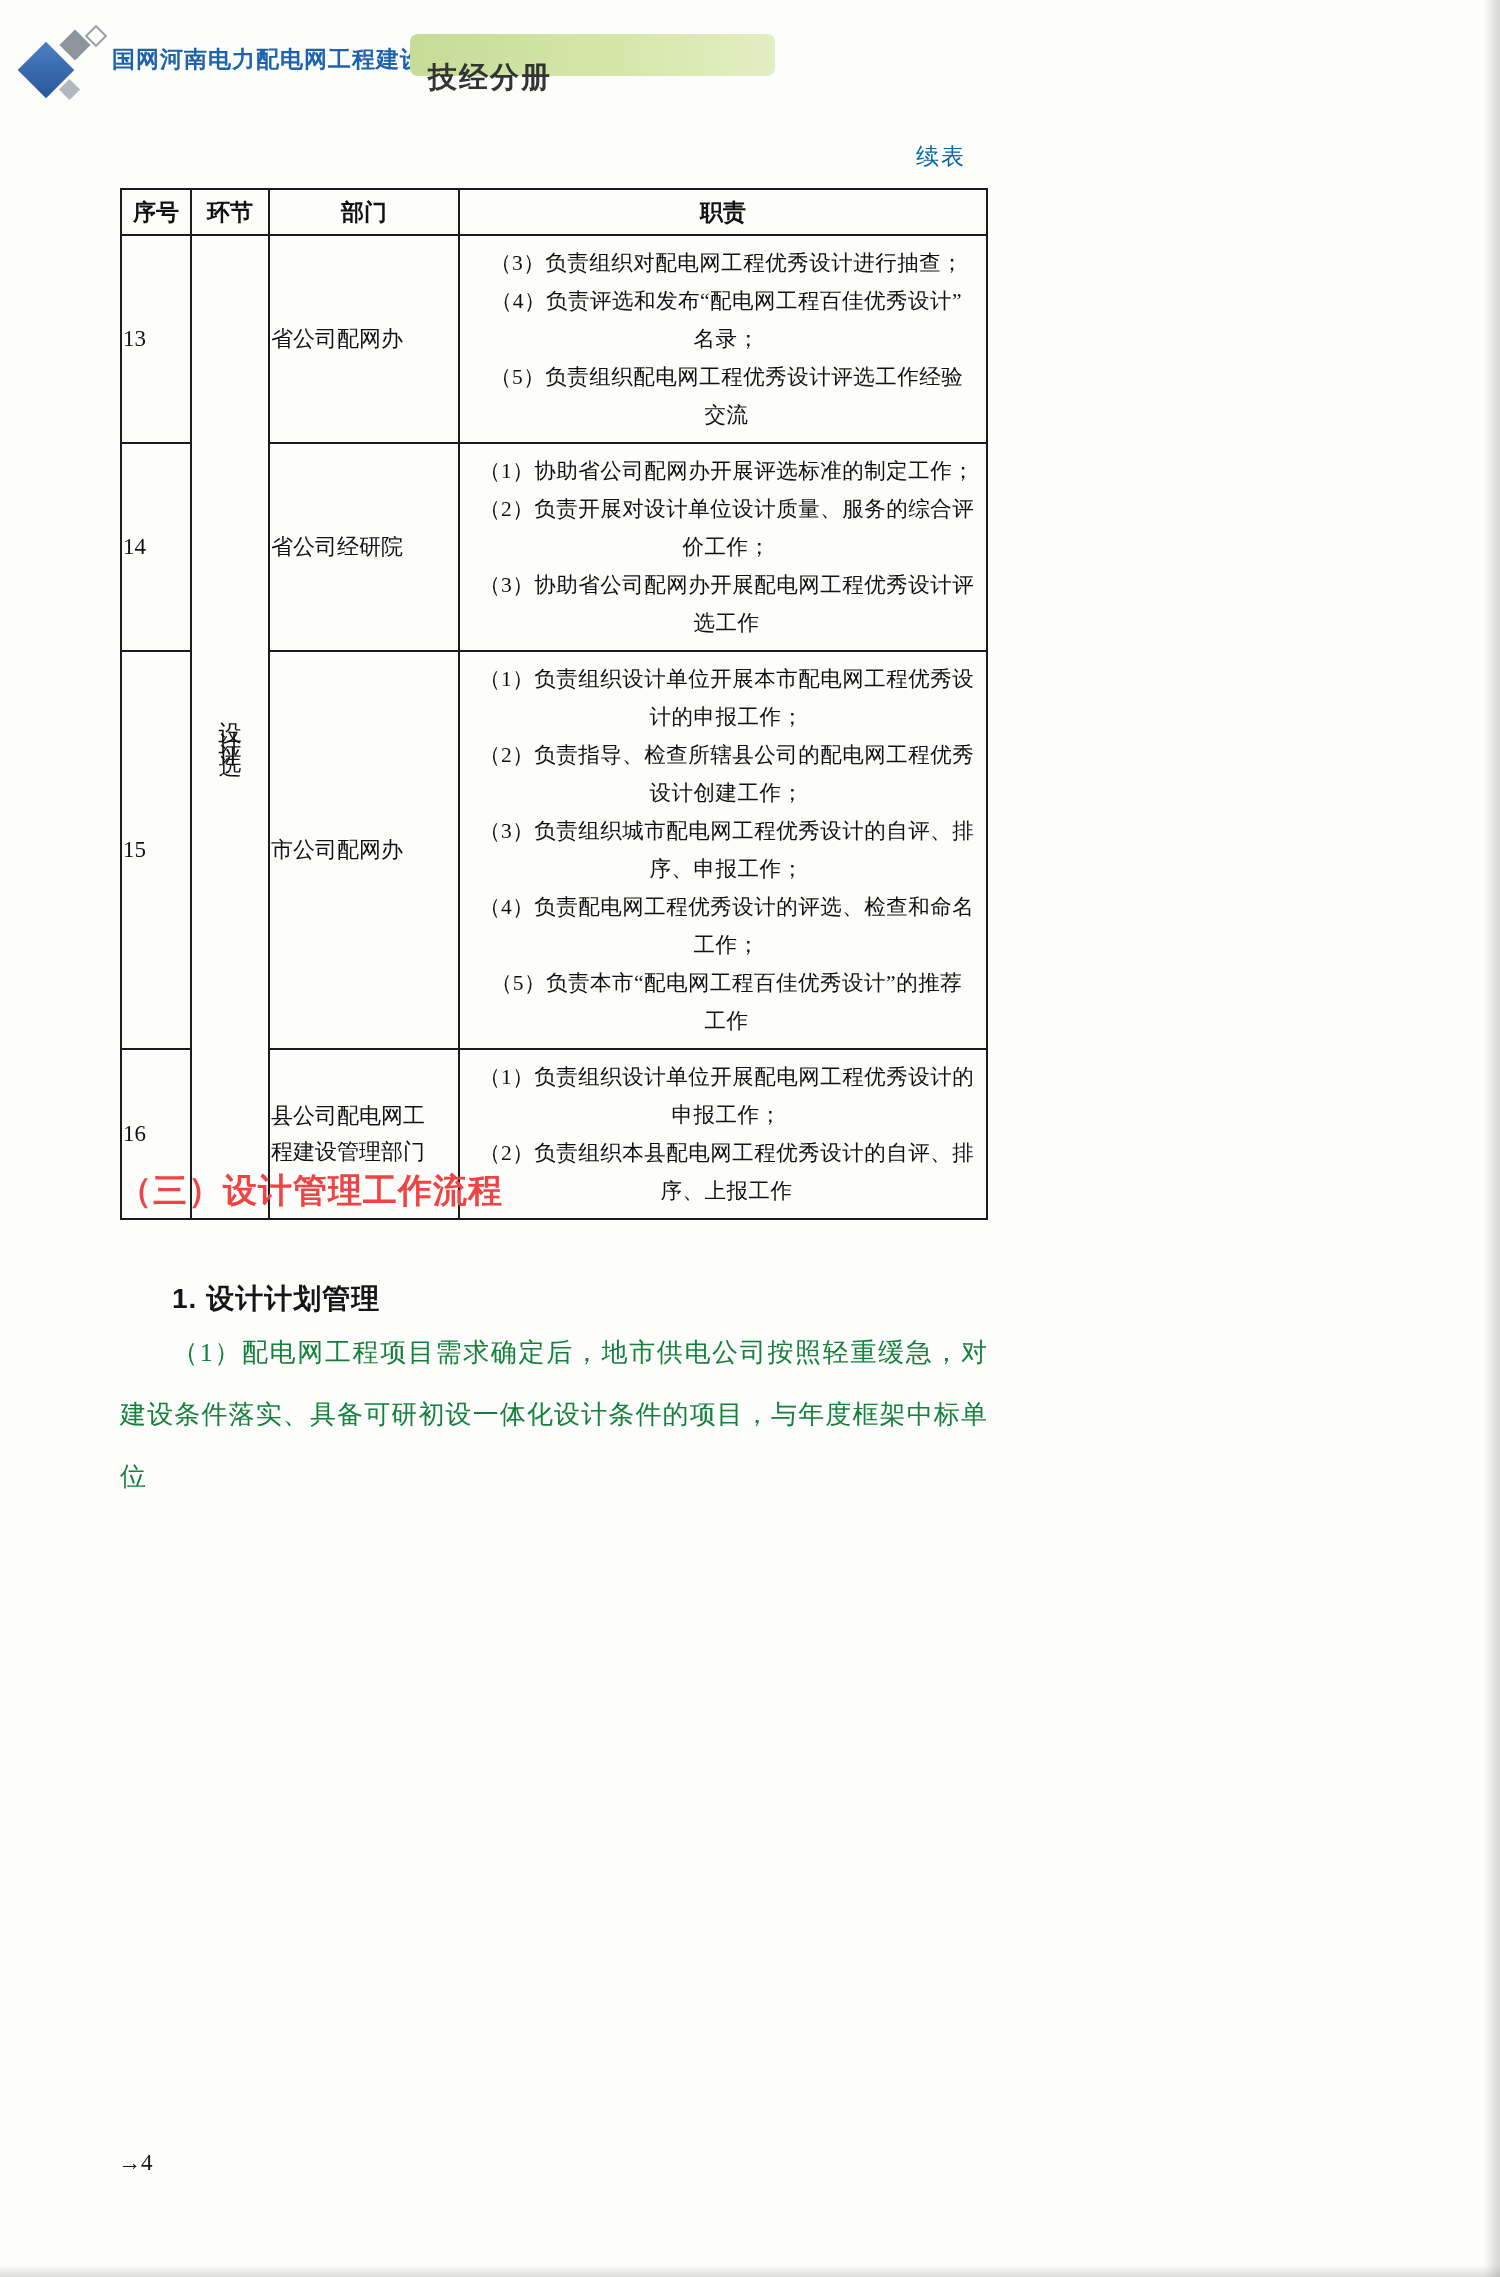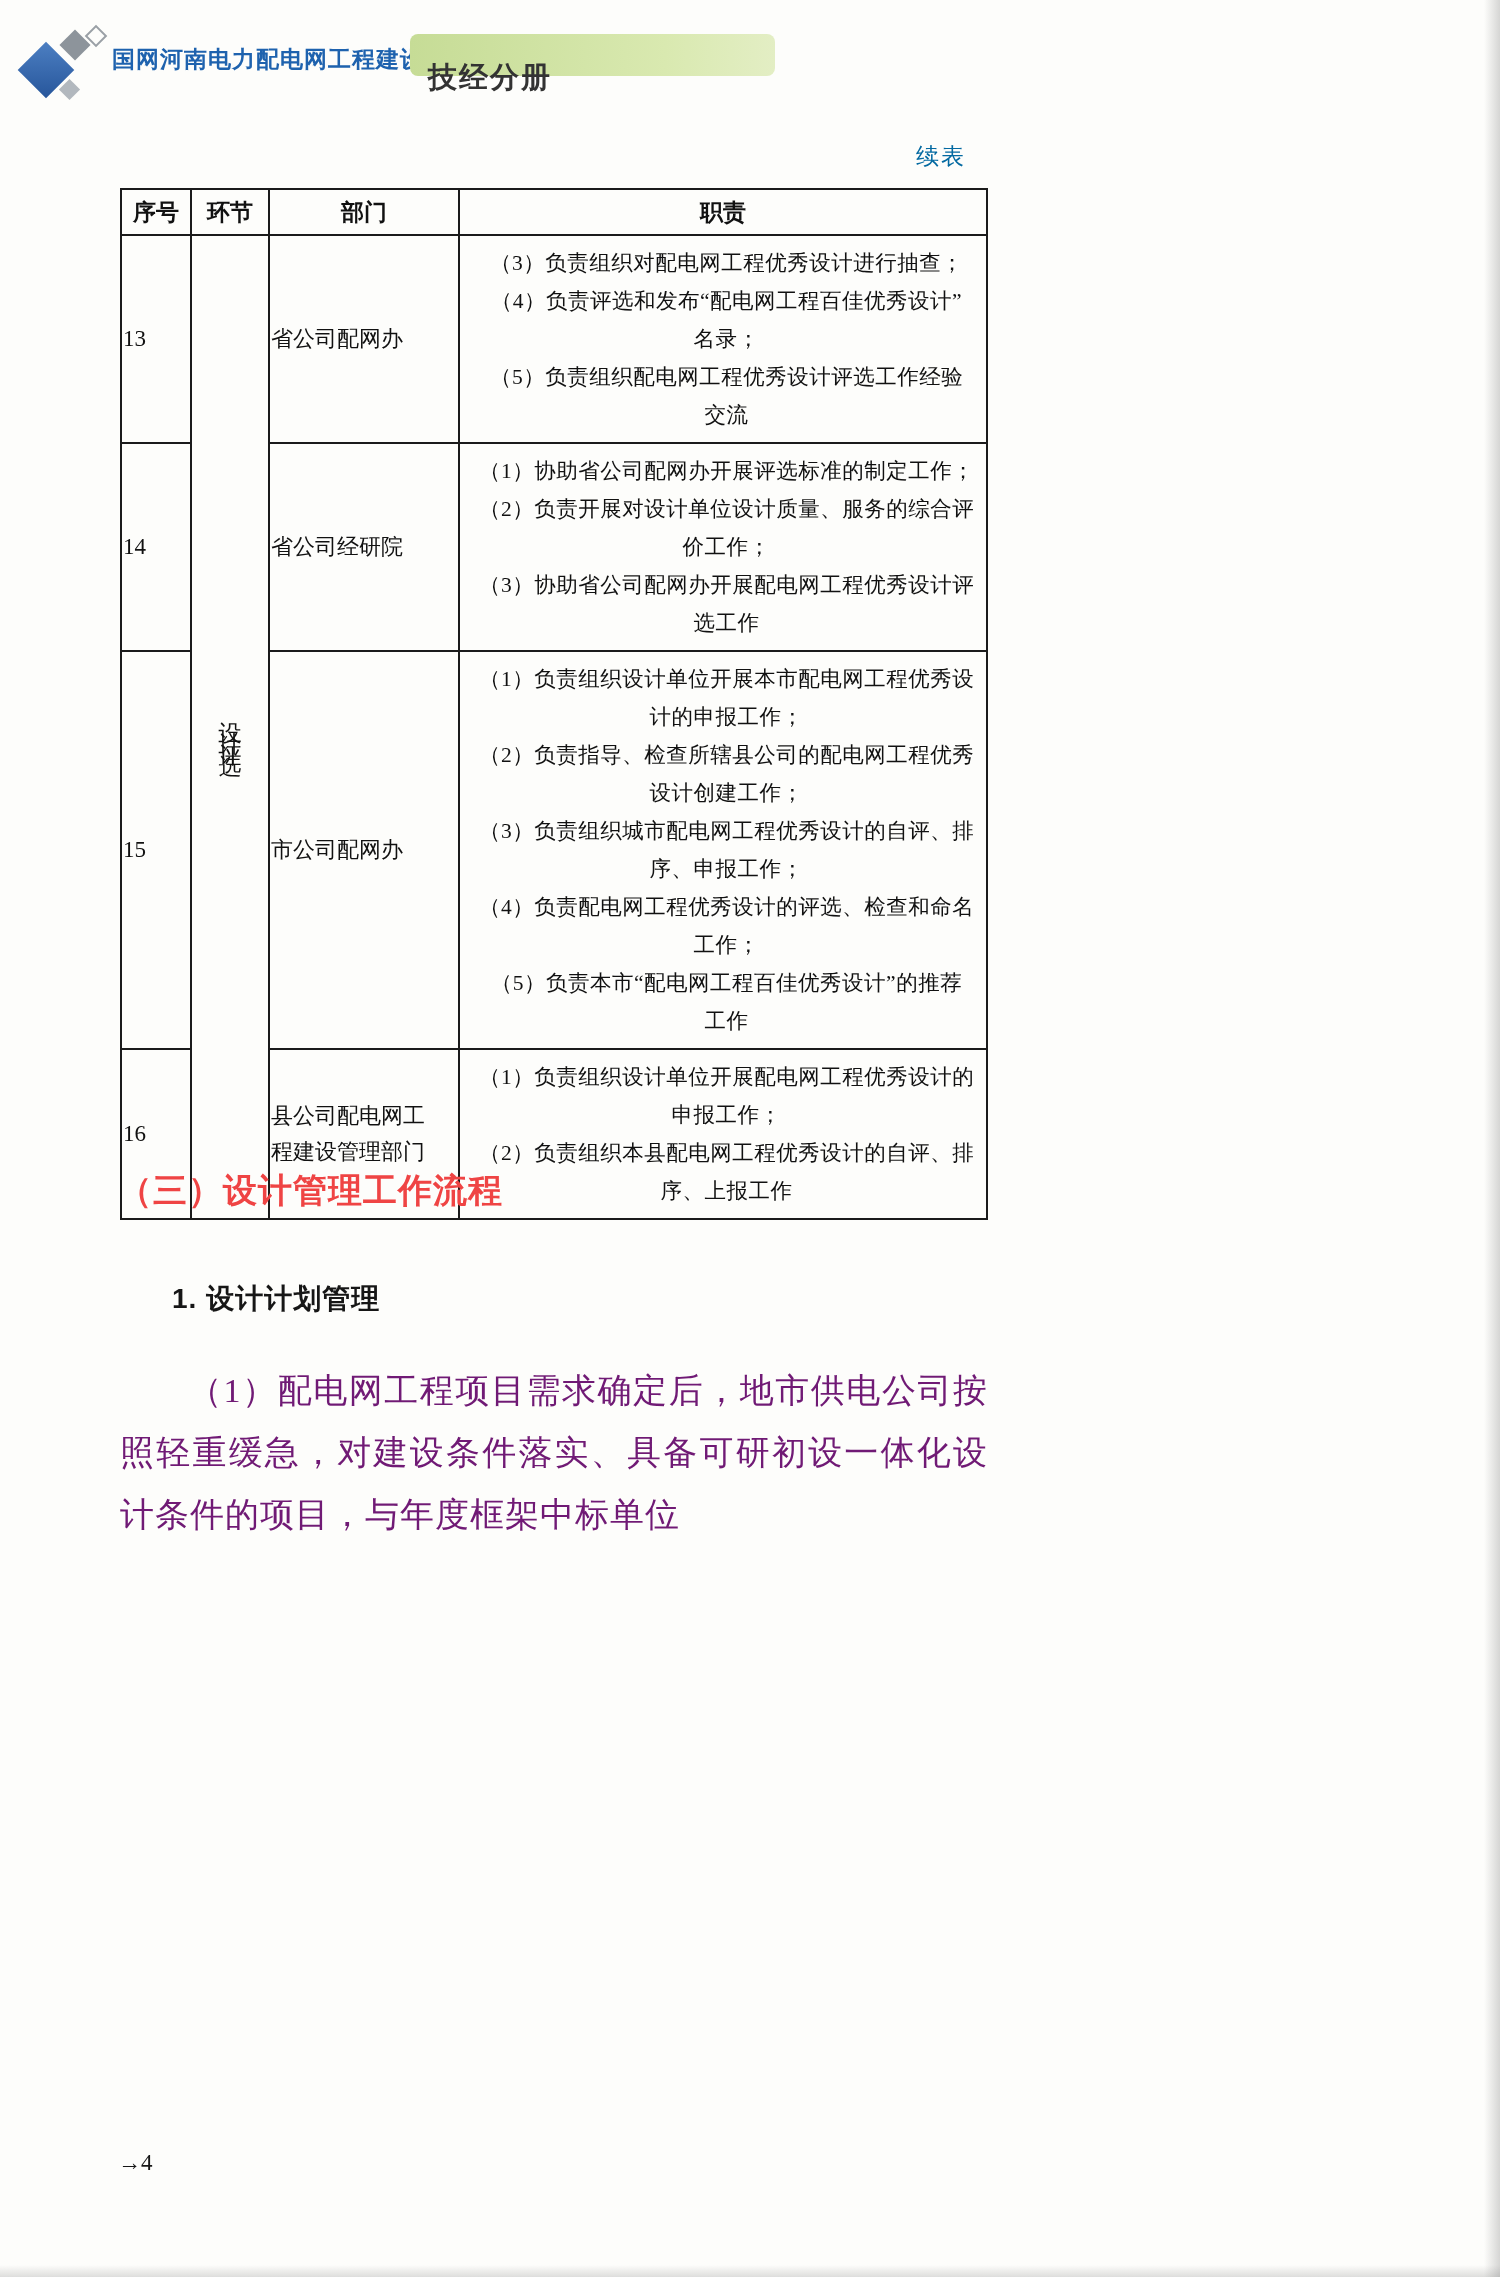--- a/index.html
+++ b/index.html
@@ -40,22 +40,22 @@
   td.dept{font-size:22px;text-align:left;vertical-align:middle;white-space:pre-line;line-height:36px;}
   td.duty{font-size:21.5px;line-height:38px;vertical-align:middle;
     padding:8px 6px 8px 13px;white-space:pre-line;letter-spacing:0.5px;text-align:center;}
   tr.r13{height:190px;} tr.r14{height:190px;} tr.r15{height:352px;} tr.r16{height:158px;}
 
   
   .sec-head{position:absolute;left:118px;top:1168px;font-family:"Liberation Sans",sans-serif;
     font-weight:bold;font-size:34px;color:#ef4444;letter-spacing:1px;}
   .sub-head{position:absolute;left:172px;top:1280px;font-family:"Liberation Sans",sans-serif;
     font-weight:bold;font-size:28px;color:#161616;letter-spacing:1px;}
-  .para{position:absolute;left:120px;top:1360px;width:868px;font-size:34px;line-height:62px;
-    color:#701a75;text-align:justify;text-indent:2em;letter-spacing:1px;}
+  .para{position:absolute;left:120px;top:1322px;width:868px;font-size:26px;line-height:62px;
+    color:#15803d;text-align:justify;text-indent:2em;letter-spacing:1px;}
   .pageno{position:absolute;left:118px;top:2150px;font-size:23px;color:#161616;}
 </style>
 </head>
 <body>
 
 <div class="page">
 
   <div class="hdr">
     <div class="logo">
       <div class="dm dm-big"></div>

